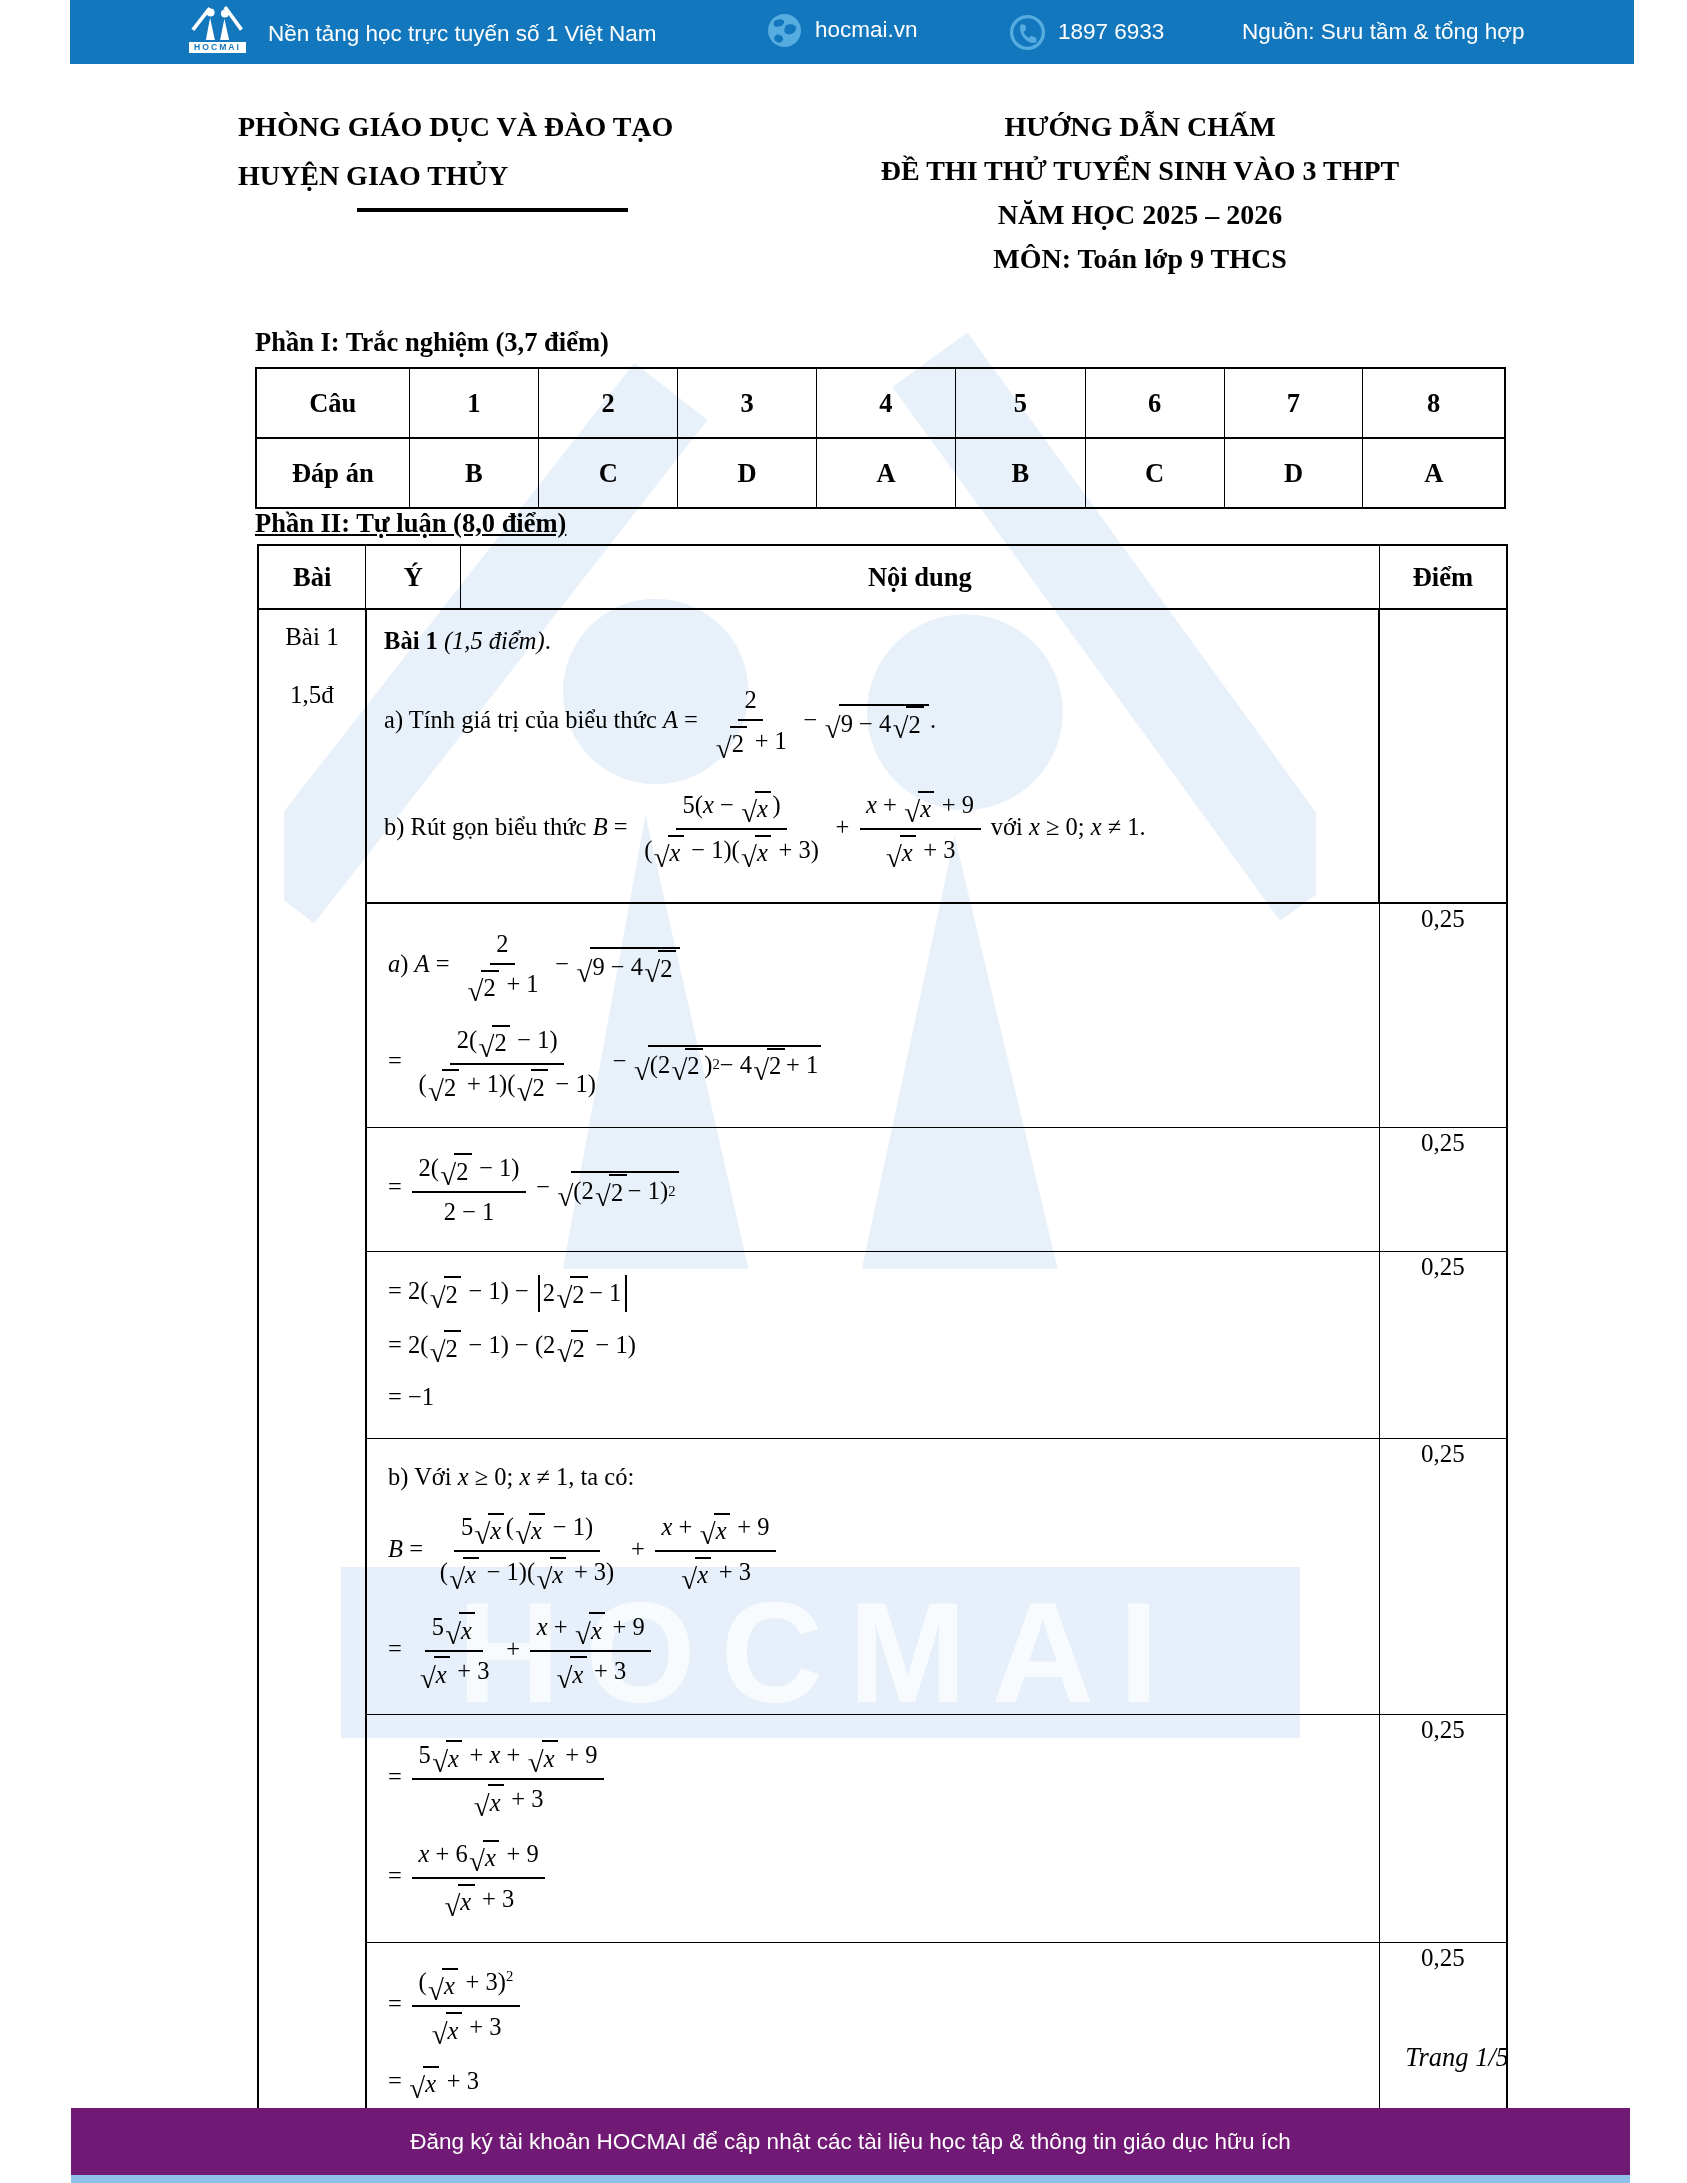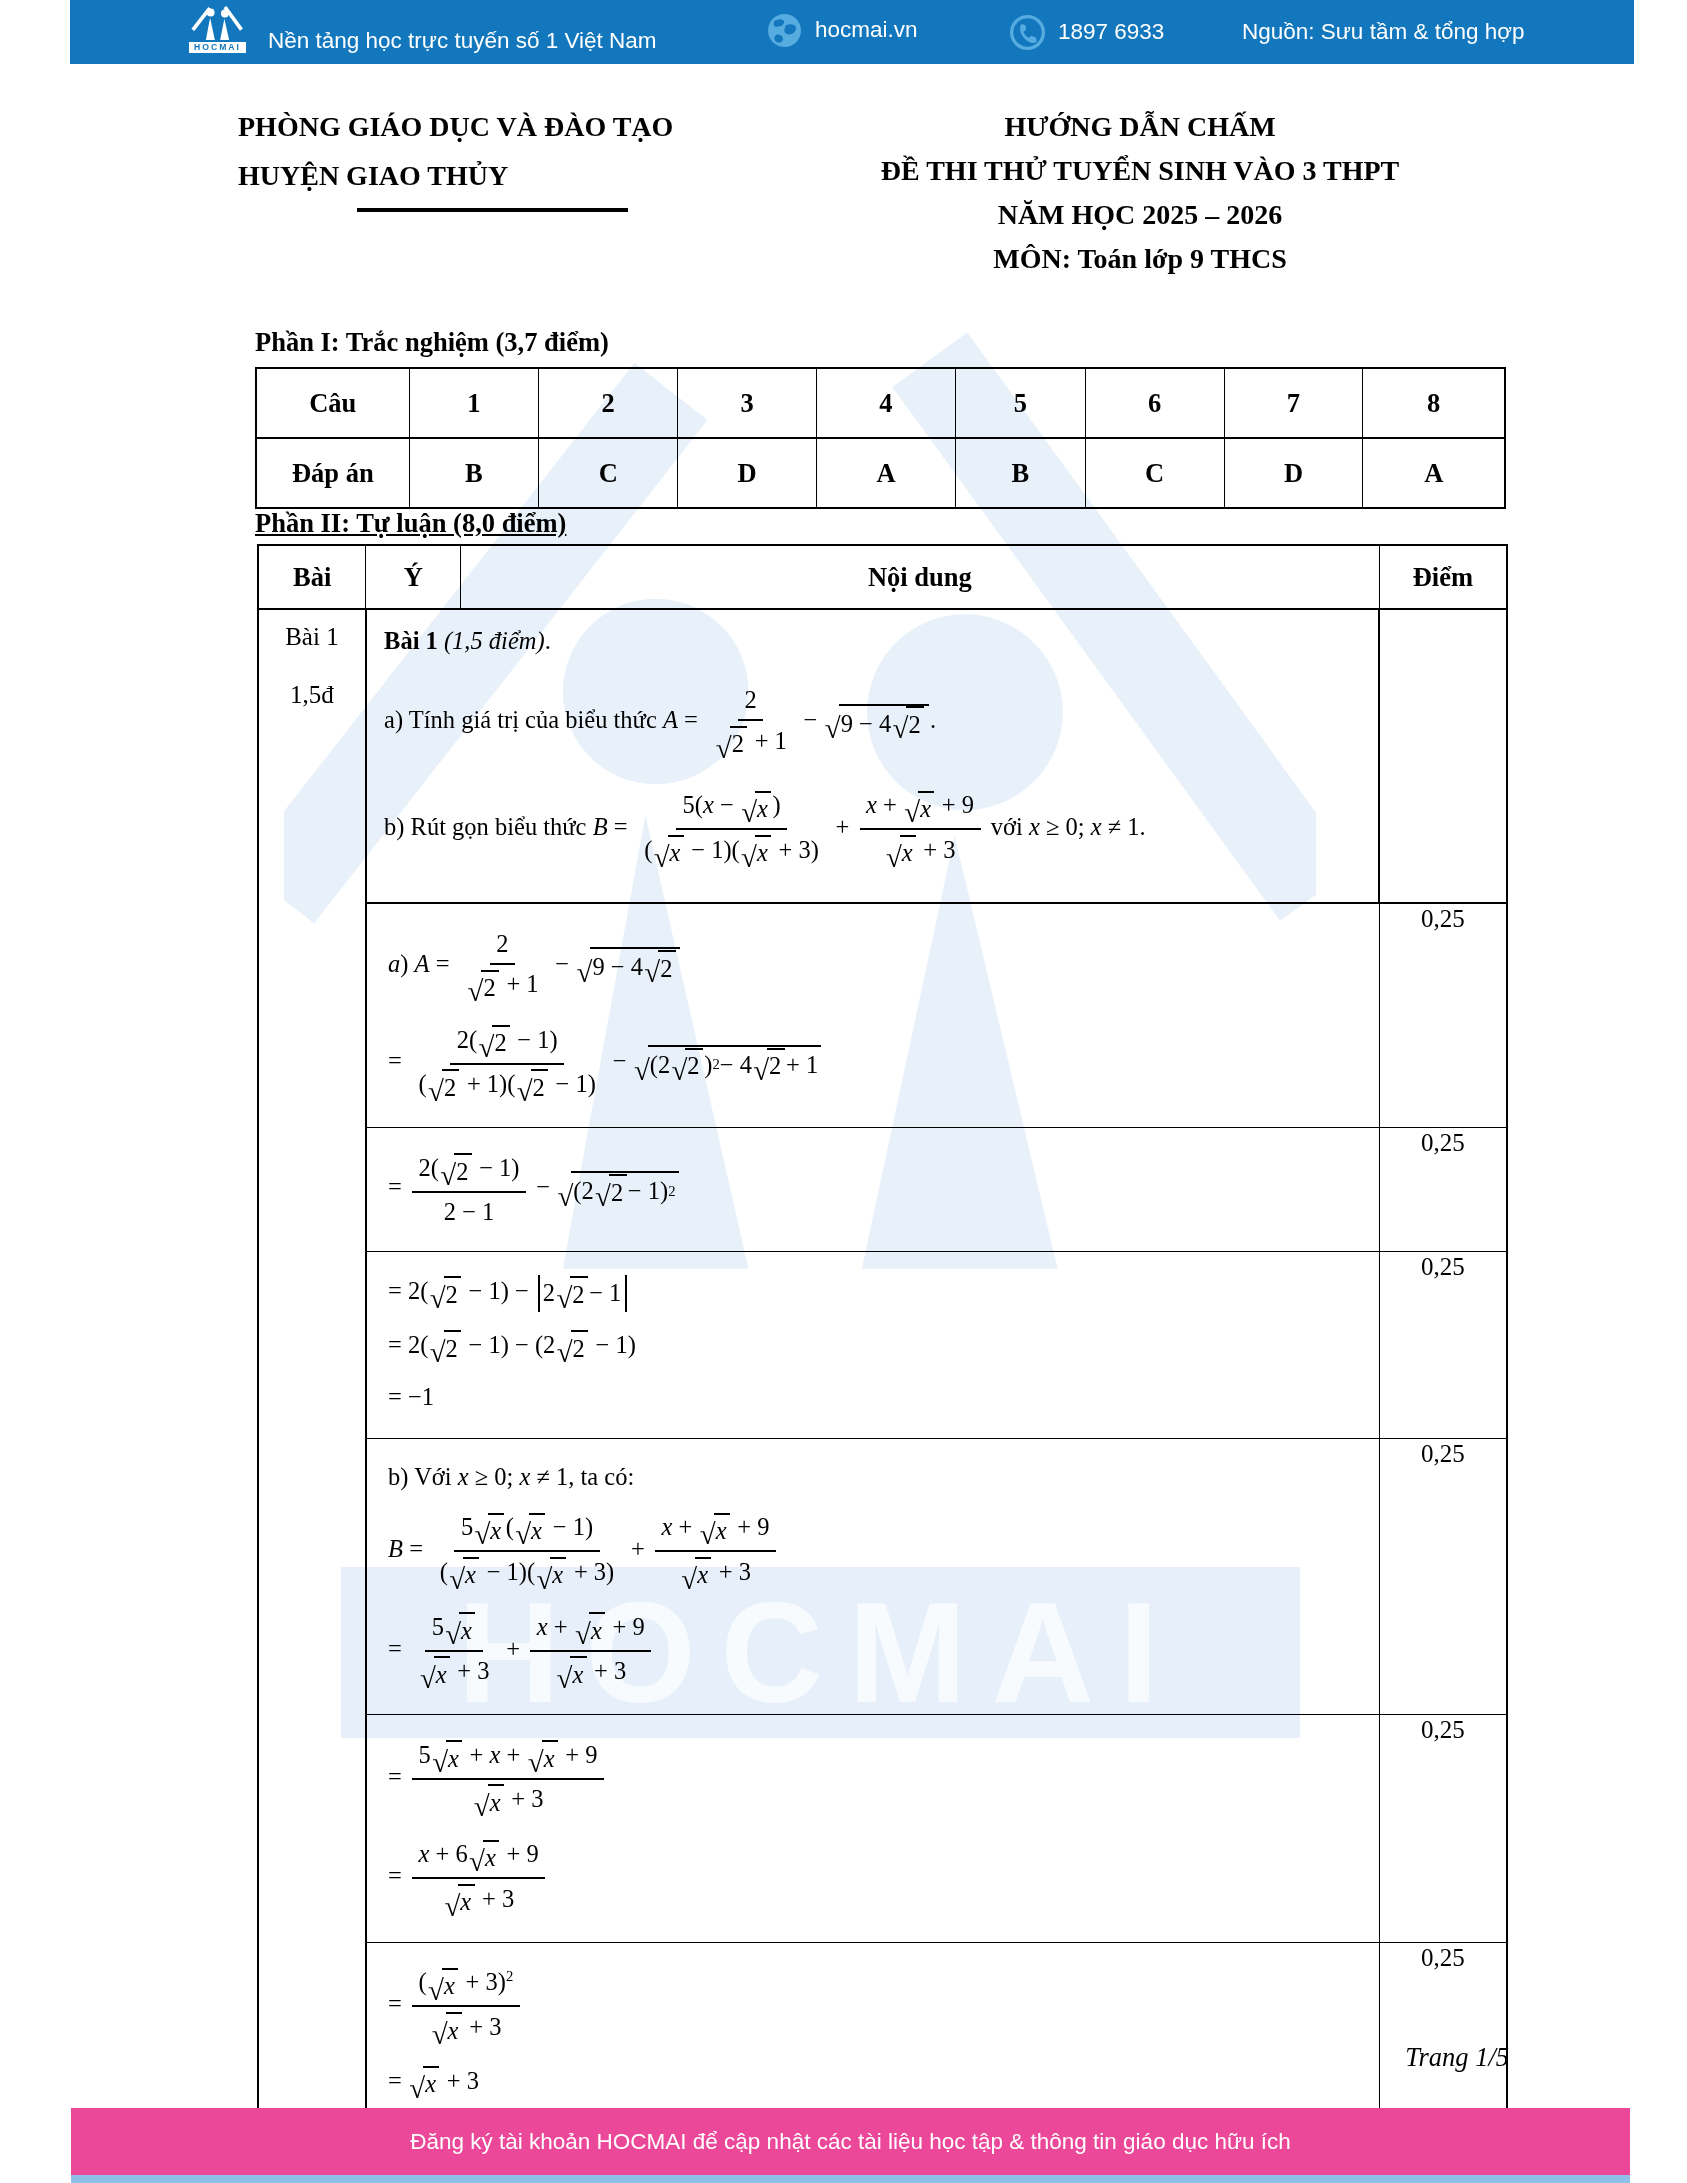--- a/index.html
+++ b/index.html
@@ -5,21 +5,21 @@
   html,body{margin:0;padding:0;}
   body{
     width:1687px;height:2183px;position:relative;background:#ffffff;
     font-family:"Liberation Serif",serif;color:#000;overflow:hidden;
   }
   
   .topbar{position:absolute;left:70px;top:0;width:1564px;height:64px;background:#1377be;
     font-family:"Liberation Sans",sans-serif;color:#fff;z-index:3;}
   .topbar .logo{position:absolute;left:111px;top:4px;width:73px;display:flex;flex-direction:column;align-items:center;}
   .logo-box{background:#fff;color:#1377be;font-weight:bold;font-size:8.6px;letter-spacing:2px;padding:0.7px 4.6px;margin-top:0.7px;}
-  .brand{position:absolute;left:198px;top:9px;height:64px;display:flex;align-items:center;font-size:22.5px;}
+  .brand{position:absolute;left:198px;top:2px;height:64px;display:flex;align-items:center;font-size:22.5px;}
   .site-group{position:absolute;left:696px;top:0;height:60px;display:flex;align-items:center;gap:12px;font-size:22.5px;}
   .phone-group{position:absolute;left:939px;top:0;height:64px;display:flex;align-items:center;gap:12px;font-size:22.5px;}
   .source{position:absolute;left:1172px;top:0;height:64px;display:flex;align-items:center;font-size:22.5px;}
   
   .doc-left{position:absolute;left:238px;top:111px;width:509px;text-align:left;font-weight:bold;font-size:28px;z-index:2;}
   .doc-left .l1{margin-bottom:17px;}
   .doc-underline{width:271px;height:4px;background:#000;margin:16px auto 0;}
   .doc-right{position:absolute;left:839px;top:111px;width:602px;text-align:center;font-weight:bold;font-size:28px;z-index:2;}
   .doc-right div{margin-bottom:12px;}
   
@@ -59,21 +59,21 @@
   .sqrt>.bod{display:inline-flex;align-items:center;border-top:2px solid #000;padding:0.7px 3.3px 0 2px;}
   .abs{display:inline-flex;align-items:center;border-left:2px solid #000;border-right:2px solid #000;padding:1.3px 3.3px;margin:0 2.6px;vertical-align:middle;}
   sup.msup{font-size:0.6em;}
   
   .wm{position:absolute;z-index:0;}
   .wm-band{position:absolute;left:341px;top:1567px;width:959px;height:171px;background:#e7f0fa;z-index:0;
     display:flex;align-items:center;justify-content:center;font-family:"Liberation Sans",sans-serif;
     font-weight:bold;font-size:142px;letter-spacing:25px;color:#f8fbfe;}
   
   .page-num{position:absolute;left:1244px;top:2042px;width:265px;text-align:right;font-style:italic;font-size:26.5px;z-index:2;}
-  .footer-bar{position:absolute;left:71px;top:2108px;width:1559px;height:67px;background:#ec4899;color:#fff;
+  .footer-bar{position:absolute;left:71px;top:2108px;width:1559px;height:67px;background:#701a75;color:#fff;
     display:flex;align-items:center;justify-content:center;font-family:"Liberation Sans",sans-serif;font-size:22.5px;z-index:3;}
   .footer-strip{position:absolute;left:71px;top:2175px;width:1559px;height:8px;background:#8fc0e9;z-index:3;}
 </style>
 </head>
 <body>
 
 <svg class="wm" style="left:284px;top:238px;" width="1032" height="1072" viewBox="0 0 100 104" aria-hidden="true">
   <g fill="#e8f1fa" stroke="none">
     <rect x="14" y="8" width="9" height="62" transform="rotate(38 18 39)"></rect>
     <rect x="77" y="6" width="9" height="64" transform="rotate(-36 81 38)"></rect>

